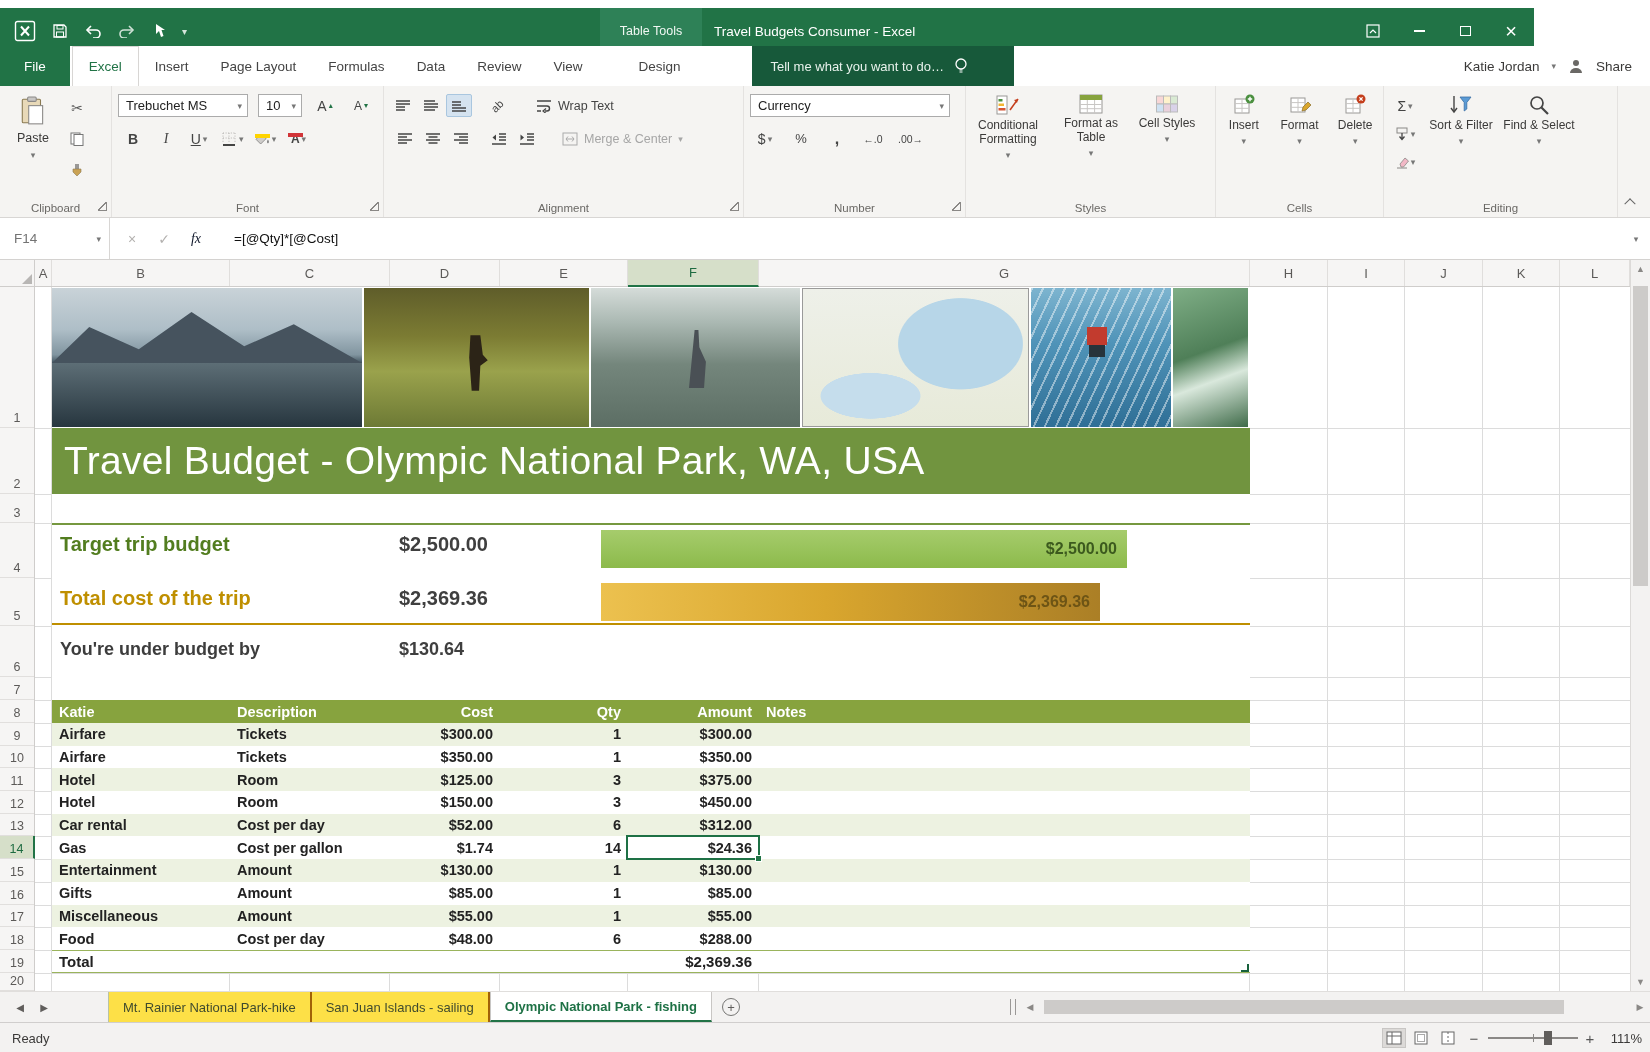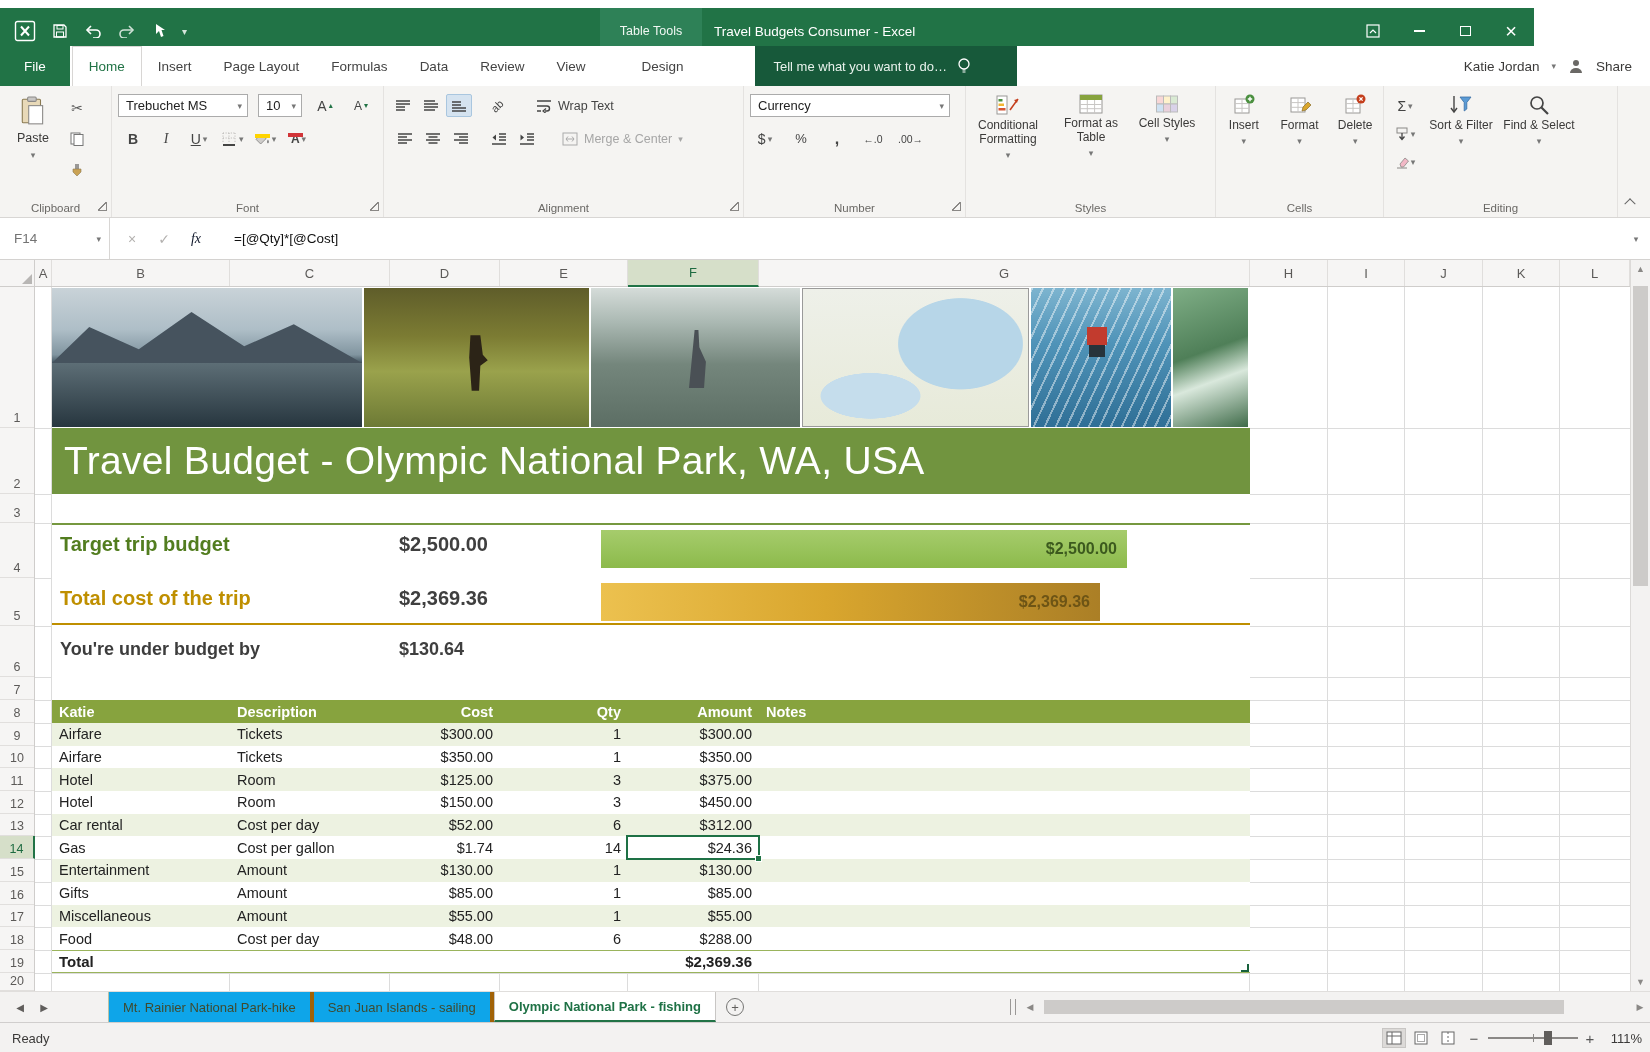--- a/index.html
+++ b/index.html
@@ -94,42 +94,42 @@
   .ph5::after{content:"";position:absolute;left:40%;top:28%;width:14%;height:13%;background:#c23b2e;box-shadow:0 14px 0 -2px #27333b;}
   .banner{position:absolute;left:0;top:141px;width:1198px;height:66px;background:#71943f;color:#fff;display:flex;align-items:center;padding-left:12px;font-size:39px;letter-spacing:.3px;}
   .divider-green{position:absolute;left:0;top:236px;width:1198px;height:2px;background:#76983f;}
   .divider-gold{position:absolute;left:0;top:336px;width:1198px;height:2px;background:#bf8f00;}
   .sum-label{position:absolute;font-weight:bold;font-size:20px;}
   .sum-value{position:absolute;font-weight:bold;font-size:20px;color:#3f3f3f;}
   .bar{position:absolute;display:flex;align-items:center;justify-content:flex-end;padding-right:10px;font-size:16px;font-weight:bold;}
   .bar.green{left:549px;top:243px;width:526px;height:38px;background:linear-gradient(180deg,#a6cc6c,#8cba4b);color:#3c5a1e;}
   .bar.gold{left:549px;top:296px;width:499px;height:38px;background:linear-gradient(90deg,#ecc14f 0%,#d9a62e 45%,#ab7f26 100%);color:#6d5415;}
   .tbl-head{position:absolute;left:0;top:413px;width:1198px;height:23px;display:flex;align-items:center;background:#87a33e;color:#fff;font-size:14.5px;font-weight:bold;}
-  .tbl-rows{position:absolute;left:0;top:436px;width:1198px;}
+  .tbl-rows{position:absolute;left:0;top:436px;width:1198px;font-weight:bold;}
   .trow{display:flex;align-items:center;height:22.7px;font-size:14.5px;color:#222;}
   .trow:nth-child(odd){background:#edf2e1;}
   .c-item{width:178px;padding-left:7px;}
   .c-desc{width:160px;padding-left:7px;}
   .c-cost{width:110px;text-align:right;padding-right:7px;}
   .c-qty{width:128px;text-align:right;padding-right:7px;}
   .c-amt{width:131px;text-align:right;padding-right:7px;}
   .c-notes{width:491px;padding-left:7px;}
   .tbl-total{position:absolute;left:0;top:663px;width:1198px;height:23px;display:flex;align-items:center;font-weight:bold;font-size:15px;color:#222;border-top:1px solid #9ab45c;border-bottom:1px solid #9ab45c;background:#fff;}
   .tbl-handle{position:absolute;left:1189px;top:677px;width:8px;height:8px;border-right:2px solid #17613c;border-bottom:2px solid #17613c;}
   .sel-cell{position:absolute;left:574px;top:548px;width:134px;height:25px;border:2px solid #1e7145;z-index:3;}
   .fillhandle{position:absolute;right:-4px;bottom:-4px;width:7px;height:7px;background:#217346;border:1px solid #fff;}
   .vscroll{position:absolute;right:0;top:260px;width:20px;height:731px;background:#f3f2f1;border-left:1px solid #dcdad8;}
   .vscroll .arr{height:18px;display:flex;align-items:center;justify-content:center;font-size:9px;color:#8a8886;}
   .vthumb{position:absolute;left:2px;right:2px;top:26px;height:300px;background:#cdcbc9;}
   .vscroll .arr.down{position:absolute;bottom:0;left:0;right:0;}
 
   
   .tabsbar{position:absolute;top:991px;left:0;width:1650px;height:31px;background:#f3f2f1;border-top:1px solid #e0dedc;display:flex;align-items:stretch;font-size:13px;padding-left:8px;}
   .tnav{width:24px;display:flex;align-items:center;justify-content:center;color:#605e5c;font-size:10px;}
-  .stab{display:flex;align-items:center;padding:0 14px;background:#0ea5e9;color:#3f4a2e;border-right:4px solid #a16207;}
+  .stab{display:flex;align-items:center;padding:0 14px;background:#fde047;color:#3f4a2e;border-right:2px solid #a16207;}
   .stab.first{margin-left:52px;border-left:1px solid #b9c3a5;}
   .stab.active{background:#fff;color:#1e7145;font-weight:bold;border-right:1px solid #c8c6c4;border-left:1px solid #c8c6c4;border-bottom:2px solid #217346;}
   .addsheet{width:38px;display:flex;align-items:center;justify-content:center;}
   .addsheet i{width:18px;height:18px;border:1px solid #767674;border-radius:50%;display:flex;align-items:center;justify-content:center;font-style:normal;font-size:13px;color:#605e5c;line-height:1;}
   .hscroll{position:absolute;right:0;top:992px;width:640px;height:30px;background:#f3f2f1;display:flex;align-items:center;}
   .hsplit{width:6px;height:16px;border-left:1px solid #9a9896;border-right:1px solid #9a9896;margin-right:4px;}
   .hs-arr{width:20px;text-align:center;font-size:9px;color:#8a8886;}
   .hs-track{flex:1;height:14px;position:relative;}
   .hs-thumb{position:absolute;left:4px;top:0;width:520px;height:14px;background:#cdcbc9;}
 
@@ -200,21 +200,21 @@
       </span>
     <span class="winbtn">
         <span class="max-glyph"></span>
       </span>
     <span class="winbtn close">×</span>
   </div>
 </div>
 
 <div class="tabrow">
   <span class="filetab">File</span>
-  <span class="rtab active">Home</span>
+  <span class="rtab active">Excel</span>
   <span class="rtab">Insert</span>
   <span class="rtab">Page Layout</span>
   <span class="rtab">Formulas</span>
   <span class="rtab">Data</span>
   <span class="rtab">Review</span>
   <span class="rtab">View</span>
   <span class="rtab designtab">Design</span>
   <span class="tellme">
     <span>Tell me what you want to do…</span>
     <span>

